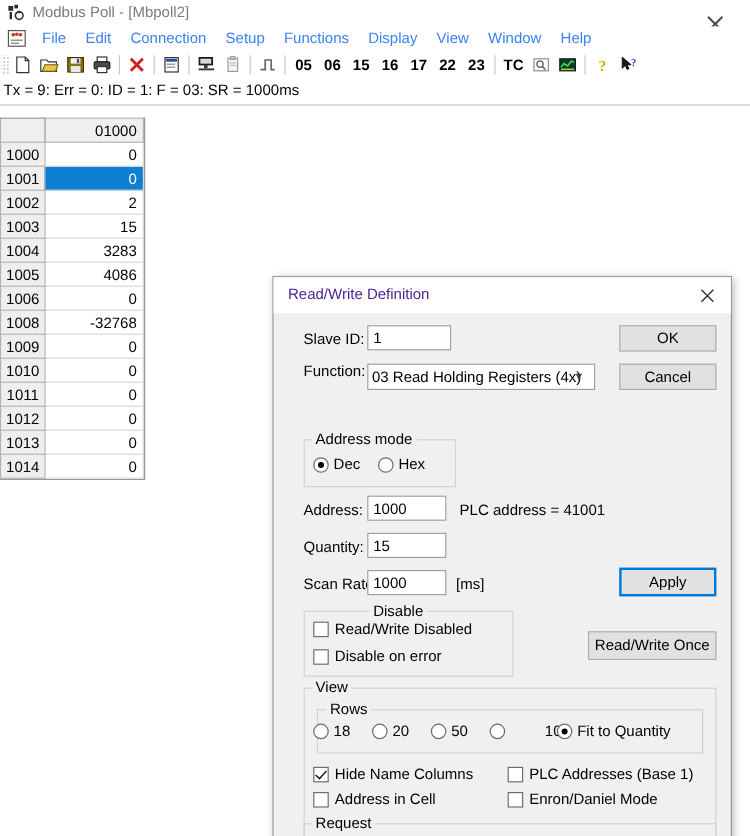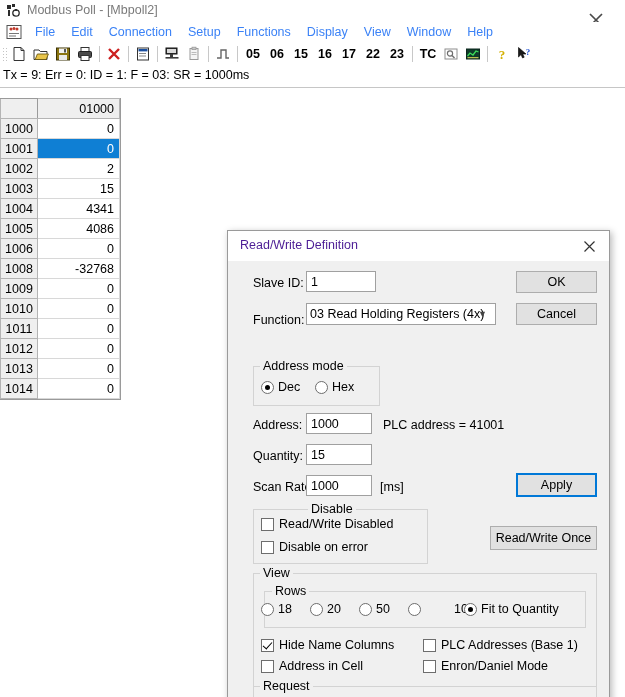--- a/index.html
+++ b/index.html
@@ -290,21 +290,21 @@
           <tr>
             <td class="g-addr">1002</td>
             <td class="g-val">2</td>
           </tr>
           <tr>
             <td class="g-addr">1003</td>
             <td class="g-val">15</td>
           </tr>
           <tr>
             <td class="g-addr">1004</td>
-            <td class="g-val">4341</td>
+            <td class="g-val">3283</td>
           </tr>
           <tr>
             <td class="g-addr">1005</td>
             <td class="g-val">4086</td>
           </tr>
           <tr>
             <td class="g-addr">1006</td>
             <td class="g-val">0</td>
           </tr>
           <tr>
@@ -348,21 +348,21 @@
             <path d="M1.5 1.5 L11.5 11.5 M11.5 1.5 L1.5 11.5" stroke="#333" stroke-width="1.2" fill="none"></path>
           </svg>
         </div>
       </div>
 
       <div class="dlg-body">
 
         <span class="lbl" style="left:25px;top:15px;">Slave ID:</span>
         <input class="tbox" style="left: 78px; top: 10px; width: 70px; height: 21px;" value="1">
 
-        <span class="lbl" style="left:25px;top:52px;">Function:</span>
+        <span class="lbl" style="left:25px;top:41px;">Function:</span>
         <select class="combo" style="left:78px;top:42px;width:190px;height:22px;">
           <option>03 Read Holding Registers (4x)</option>
         </select>
         <span class="combo-arrow" style="left:250px;top:48px;">▼</span>
 
         <div class="btn" style="left:288px;top:10px;width:81px;height:22px;">OK</div>
         <div class="btn" style="left:288px;top:42px;width:81px;height:22px;">Cancel</div>
 
         <div class="group" style="left:25px;top:105px;width:127px;height:40px;"></div>
         <span class="group-lbl" style="left:32px;top:98px;">Address mode</span>

